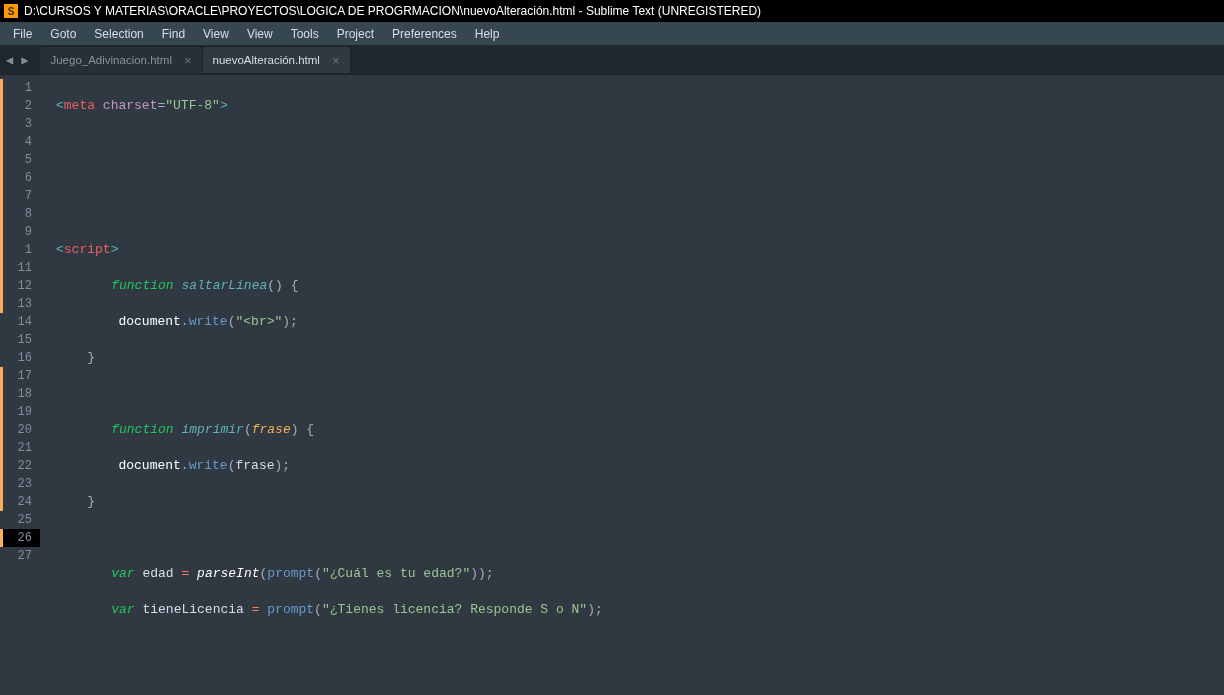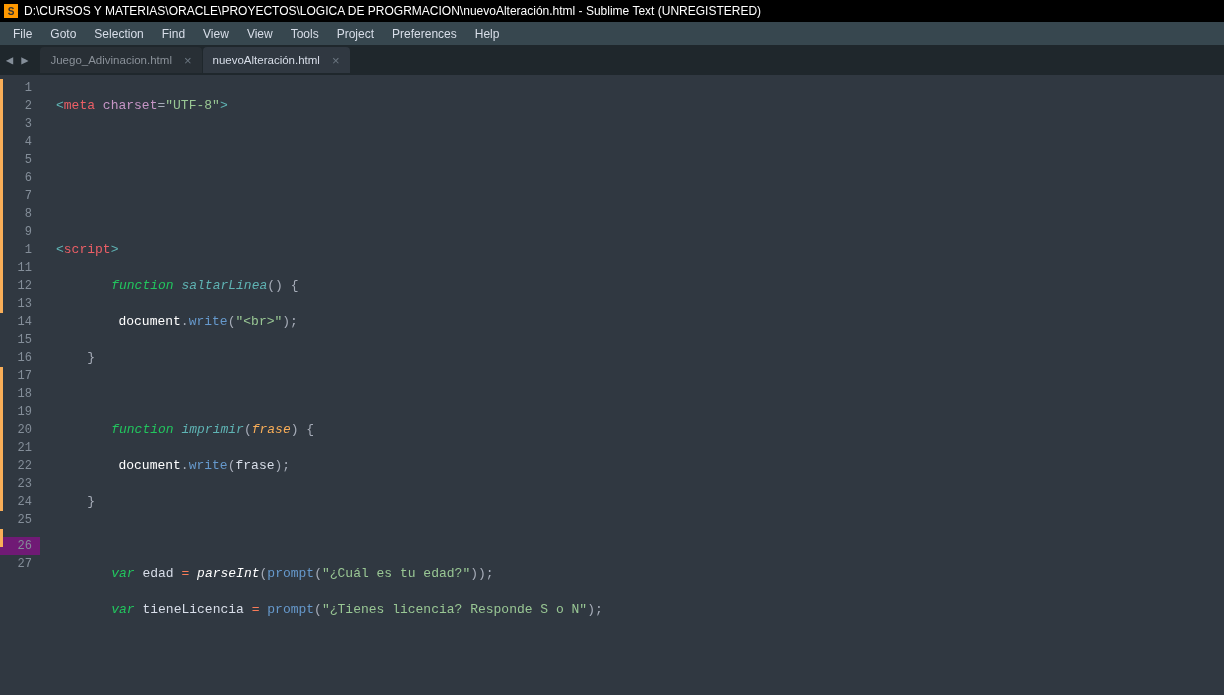--- a/index.html
+++ b/index.html
@@ -105,22 +105,21 @@
     text-align: right;
     padding: 4px 8px 4px 0;
     user-select: none;
     font-size: 12px;
   }
   .gutter .ln {
     height: 18px;
     padding-right: 8px;
   }
   .gutter .ln.hl {
-    background: #701a75;
-    margin-top: 8px;
+    background: #000000;
   }
   .code {
     flex: 1;
     padding: 4px 8px;
     font-size: 13px;
     white-space: pre;
     position: relative;
   }
   .modified-bar {
     position: absolute;

